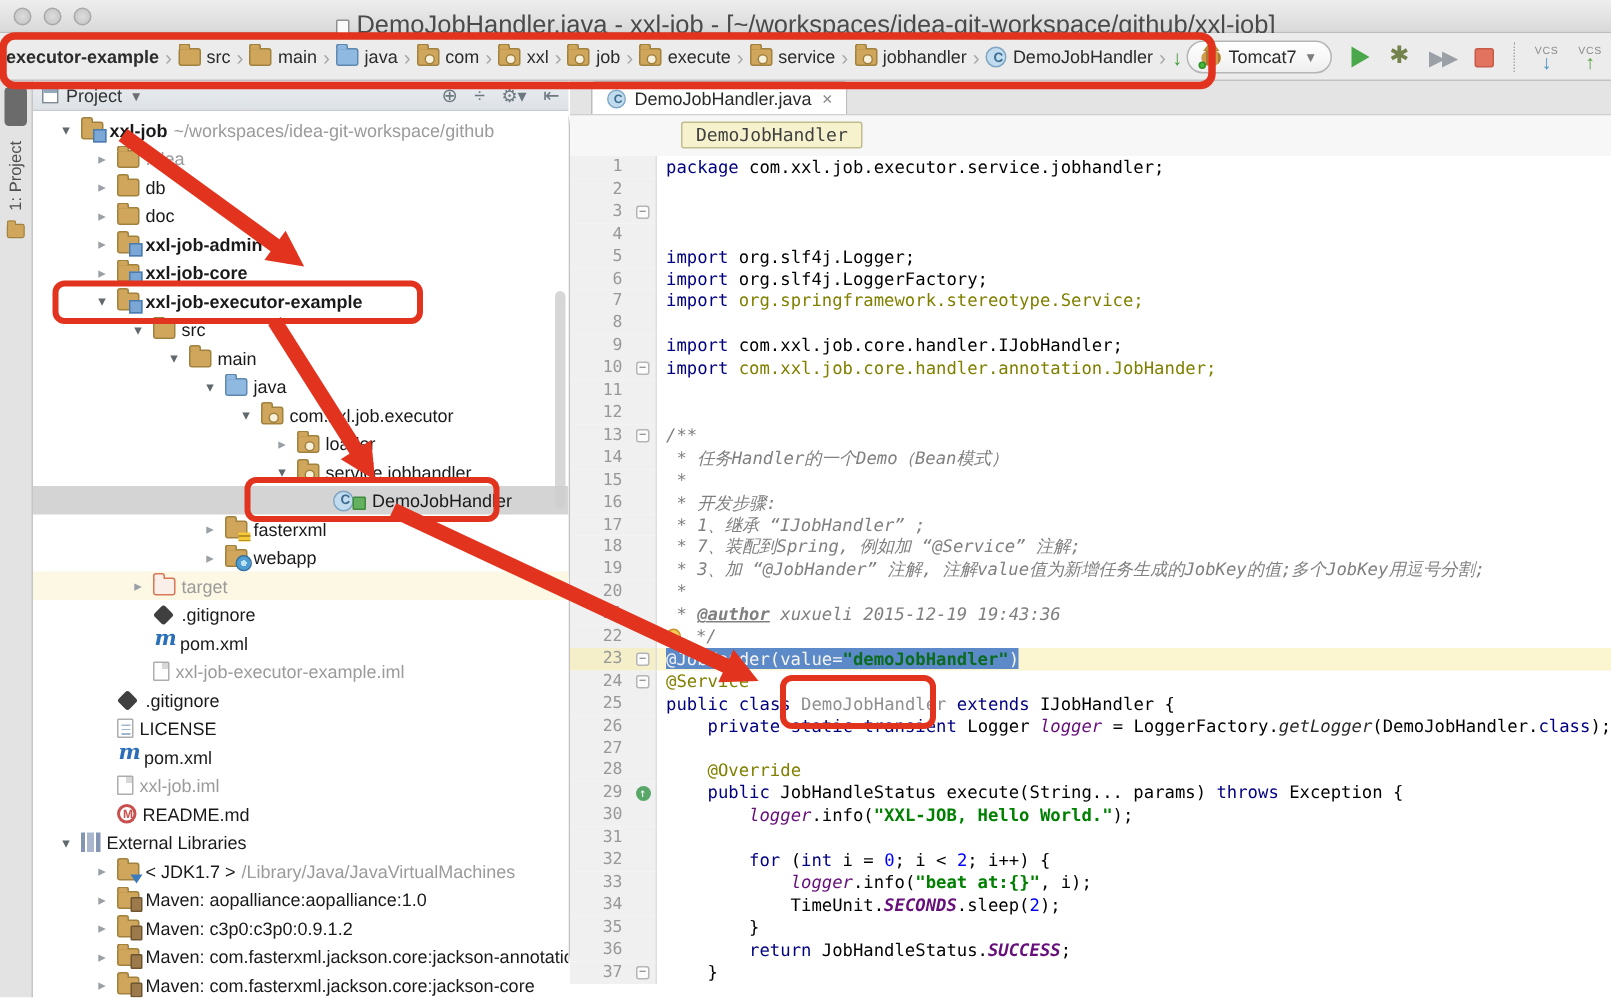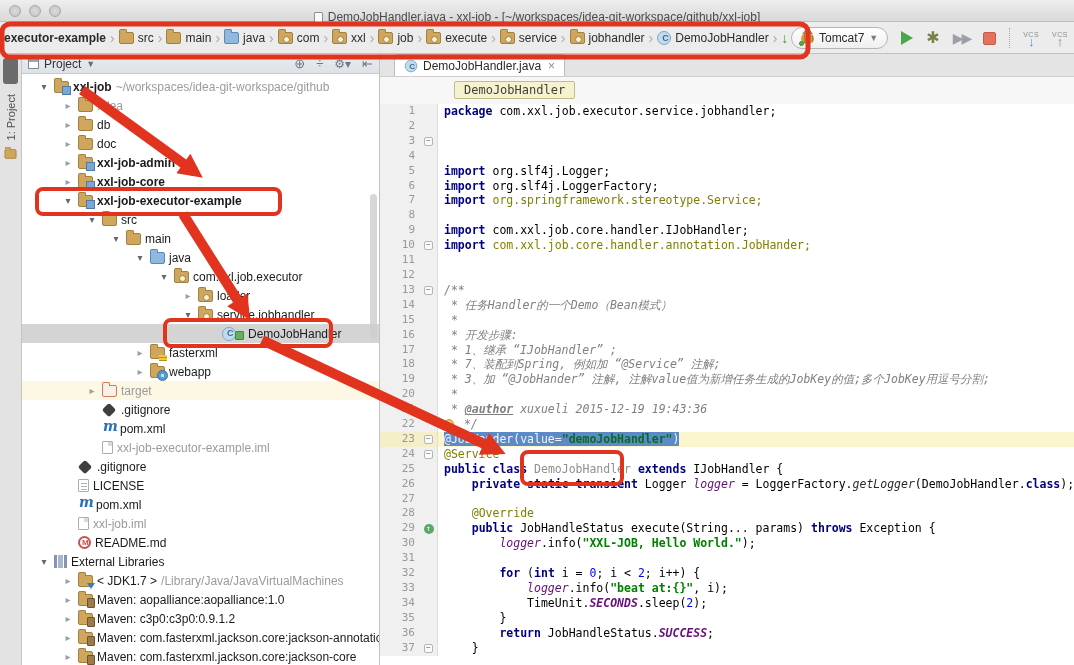--- a/index.html
+++ b/index.html
@@ -5,21 +5,21 @@
   * { box-sizing: border-box; margin: 0; padding: 0; }
   html,body { width:1074px; height:665px; overflow:hidden; }
   body { font-family:"Liberation Sans", sans-serif; position:relative; background:#fff; font-size:12px; color:#2b2b2b; }
 
   
   .titlebar { position:absolute; left:0; top:0; width:1074px; height:22px;
     background:linear-gradient(#eeeeee,#d9d9d9); border-bottom:1px solid #bdbdbd;
     display:flex; align-items:center; }
   .lights { display:flex; gap:8px; margin-left:9px; }
   .light { width:12px; height:12px; border-radius:50%; background:radial-gradient(#dcdcdc,#c2c2c2); border:1px solid #a9a9a9; }
-  .wtitle { position:absolute; left:0; right:0; text-align:center; color:#4a4a4a; font-size:12px; white-space:nowrap;margin-top:12px; }
+  .wtitle { position:absolute; left:0; right:0; text-align:center; color:#4a4a4a; font-size:17px; white-space:nowrap;margin-top:12px; }
   .doc-ic { display:inline-block; width:9px; height:11px; background:#fafafa; border:1px solid #8f8f8f; border-radius:1px; vertical-align:-2px; margin-right:5px; }
 
   
   .navbar { position:absolute; left:0; top:22px; width:1074px; height:32px; background:#ececec; border-bottom:1px solid #c2c2c2; }
   .crumbs { position:absolute; left:2px; top:0; height:32px; display:flex; align-items:center; white-space:nowrap; }
   .crumb { display:inline-flex; align-items:center; gap:4px; padding:0 2px; }
   .crumb .lbl { font-size:12px; color:#2b2b2b; }
   .crumb.bold .lbl { font-weight:bold; }
   .chev { color:#a8a8a8; font-size:14px; padding:0 2px; }
   .nav-down { color:#3f9c35; font-weight:bold; font-size:14px; margin-left:2px; }
@@ -44,21 +44,21 @@
   .vcs .a.down { color:#4393c6; } .vcs .a.up { color:#57a64a; }
 
   
   .workspace { position:absolute; left:0; top:54px; width:1074px; height:611px; display:flex; }
 
   .toolstrip { width:22px; background:#e3e3e3; border-right:1px solid #c6c6c6; display:flex; flex-direction:column; align-items:center; }
   .strip-badge { width:15px; height:26px; background:#6b6b6b; border-radius:3px; margin-top:4px; }
   .strip-label { writing-mode:vertical-rl; transform:rotate(180deg); font-size:11px; color:#4f4f4f; margin-top:10px; }
   .strip-folder { margin-top:8px; transform:scale(.8); }
 
-  .project-panel { width:358px; border-right:1px solid #c2c2c2; display:flex; flex-direction:column; background:#fff; }
+  .project-panel { width:358px; border-right:1px solid #c2c2c2; display:flex; flex-direction:column; background:#fff;border-radius:31px; }
   .panel-header { height:20px; background:linear-gradient(#eaedf0,#dde2e7); border-bottom:1px solid #c6cbd1; display:flex; align-items:center; padding:0 6px; gap:5px; }
   .proj-ic { width:11px; height:11px; background:#fff; border:1px solid #7f8b96; position:relative; }
   .proj-ic::before { content:""; position:absolute; left:0; top:0; right:0; height:3px; background:#93a8bd; }
   .panel-title { color:#333; }
   .panel-caret { color:#6e6e6e; font-size:9px; }
   .ph-icons { margin-left:auto; display:flex; gap:11px; color:#6e7880; font-size:13px; align-items:center; }
   .ph-icons .g { font-size:12px; }
 
   .tree { flex:1; position:relative; overflow:hidden; padding-top:3px; background:#fff; }
   .tree-row { display:flex; align-items:center; height:19px; gap:4px; white-space:nowrap; overflow:hidden; }
@@ -119,21 +119,21 @@
   .cline.cur { background:#fbf5d0; }
   .gnum { width:40px; flex:none; text-align:right; padding-right:5px; color:#999; background:#f0f0f0; font-size:11px; }
   .cur .gnum { background:#f5efc9; }
   .gfold { width:18px; flex:none; background:#f0f0f0; border-right:1px solid #dedede; display:flex; align-items:center; justify-content:center; }
   .cur .gfold { background:#f5efc9; }
   .fm { width:9px; height:9px; border:1px solid #b5b5b5; border-radius:2px; background:#fcfcfc; color:#777; font-size:8px; line-height:6px; text-align:center; }
   .ovr { width:10px; height:10px; border-radius:50%; background:#59a869; color:#fff; font-size:8px; line-height:10px; text-align:center; }
   .ctext { padding-left:6px; }
   .bulb { display:inline-block; width:10px; height:10px; border-radius:50%; background:radial-gradient(#fce38a,#f0b429); border:1px solid #c9952c; vertical-align:-1px; margin-right:3px; }
 
-  .tk-k { color:#000080; font-weight:bold; }
+  .tk-k { color:#000080; font-weight:normal; }
   .tk-p { color:#000; }
   .tk-s { color:#008000; font-weight:bold; }
   .tk-c { color:#808080; font-style:italic; }
   .tk-doc { color:#808080; font-style:italic; font-weight:bold; text-decoration:underline; }
   .tk-a { color:#808000; }
   .tk-num { color:#0000ff; }
   .tk-f { color:#660e7a; font-style:italic; }
   .tk-sf { color:#660e7a; font-style:italic; font-weight:bold;text-align:right; }
   .tk-m { font-style:italic; }
   .tk-cls { color:#909090; }

